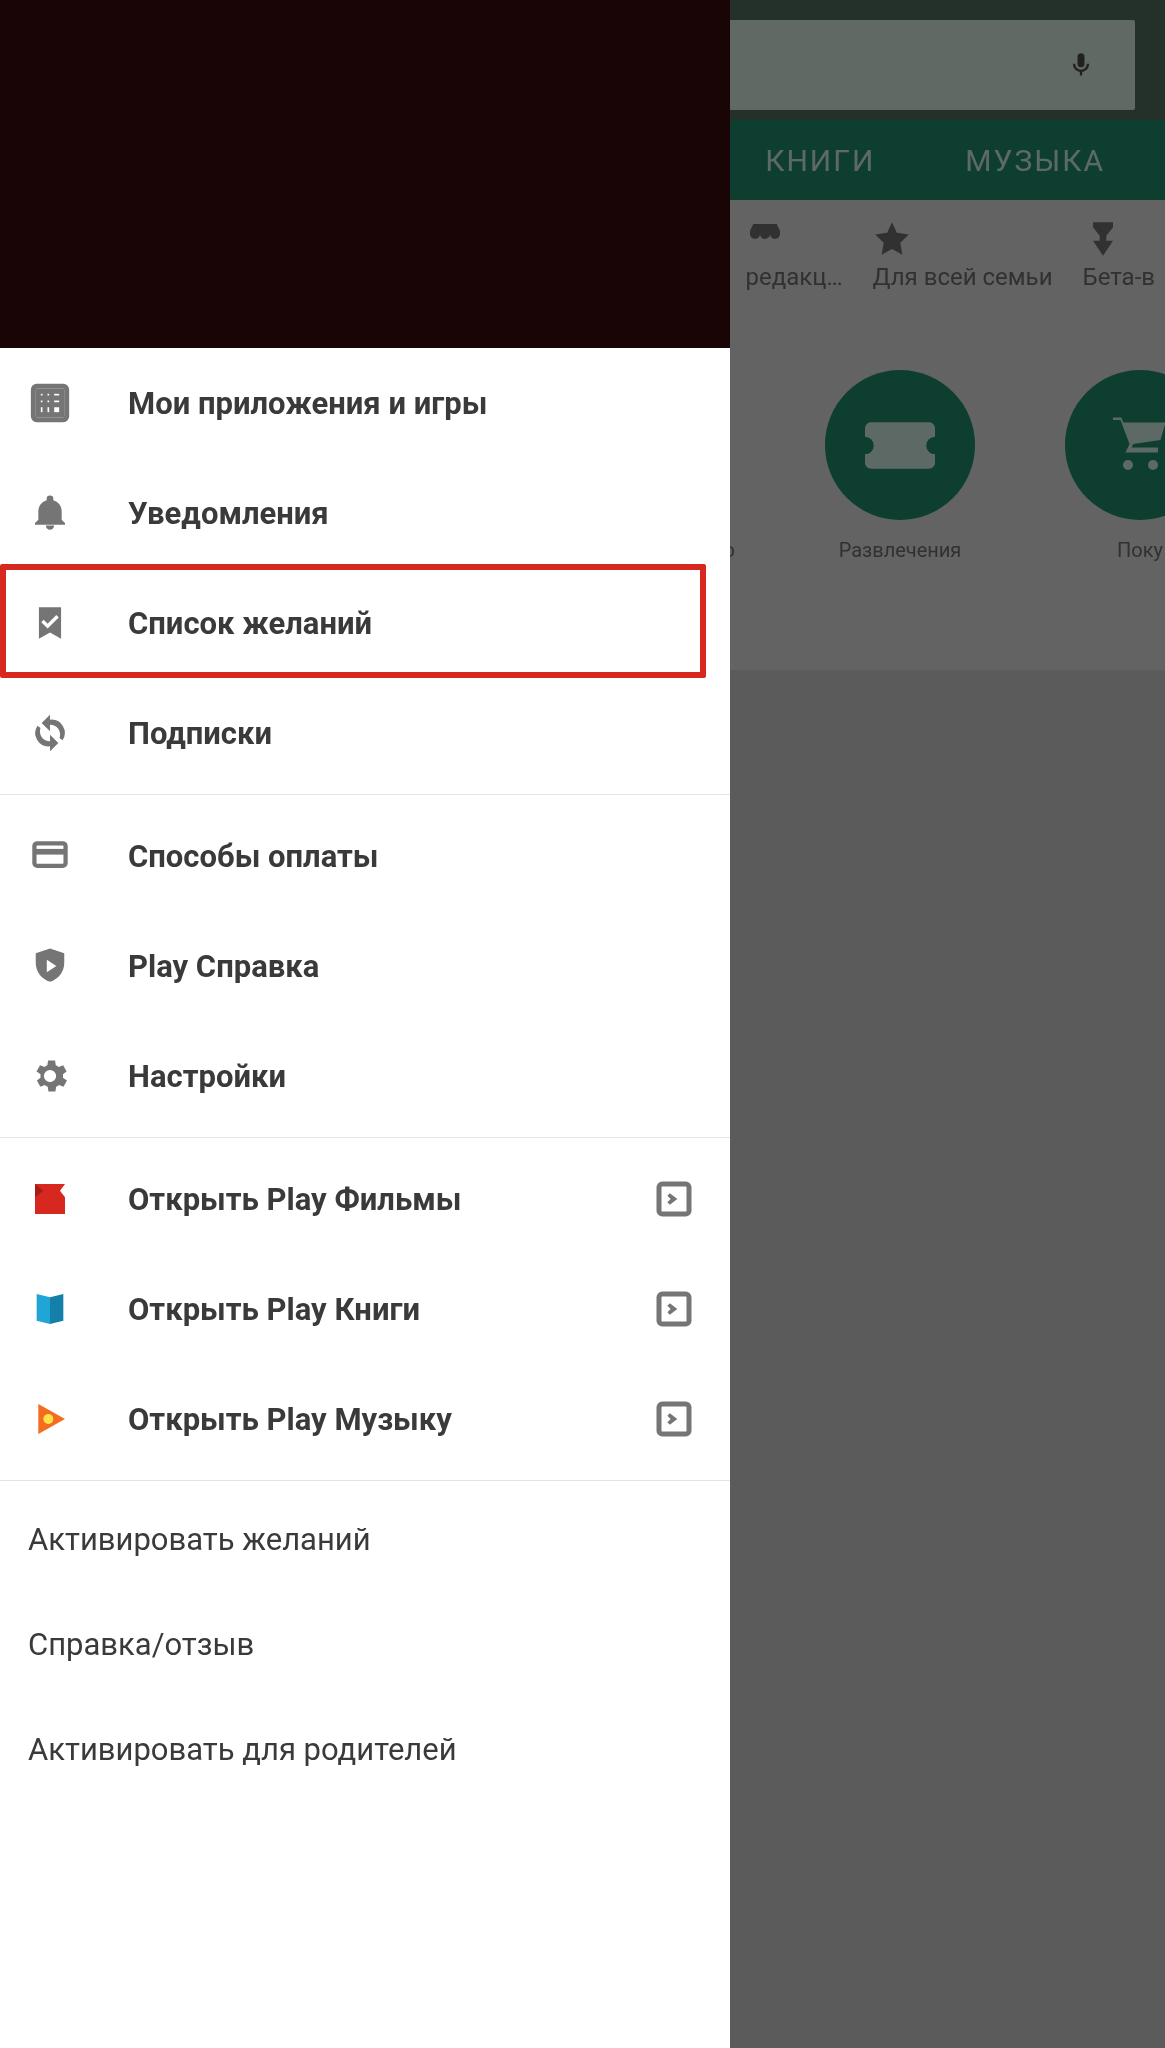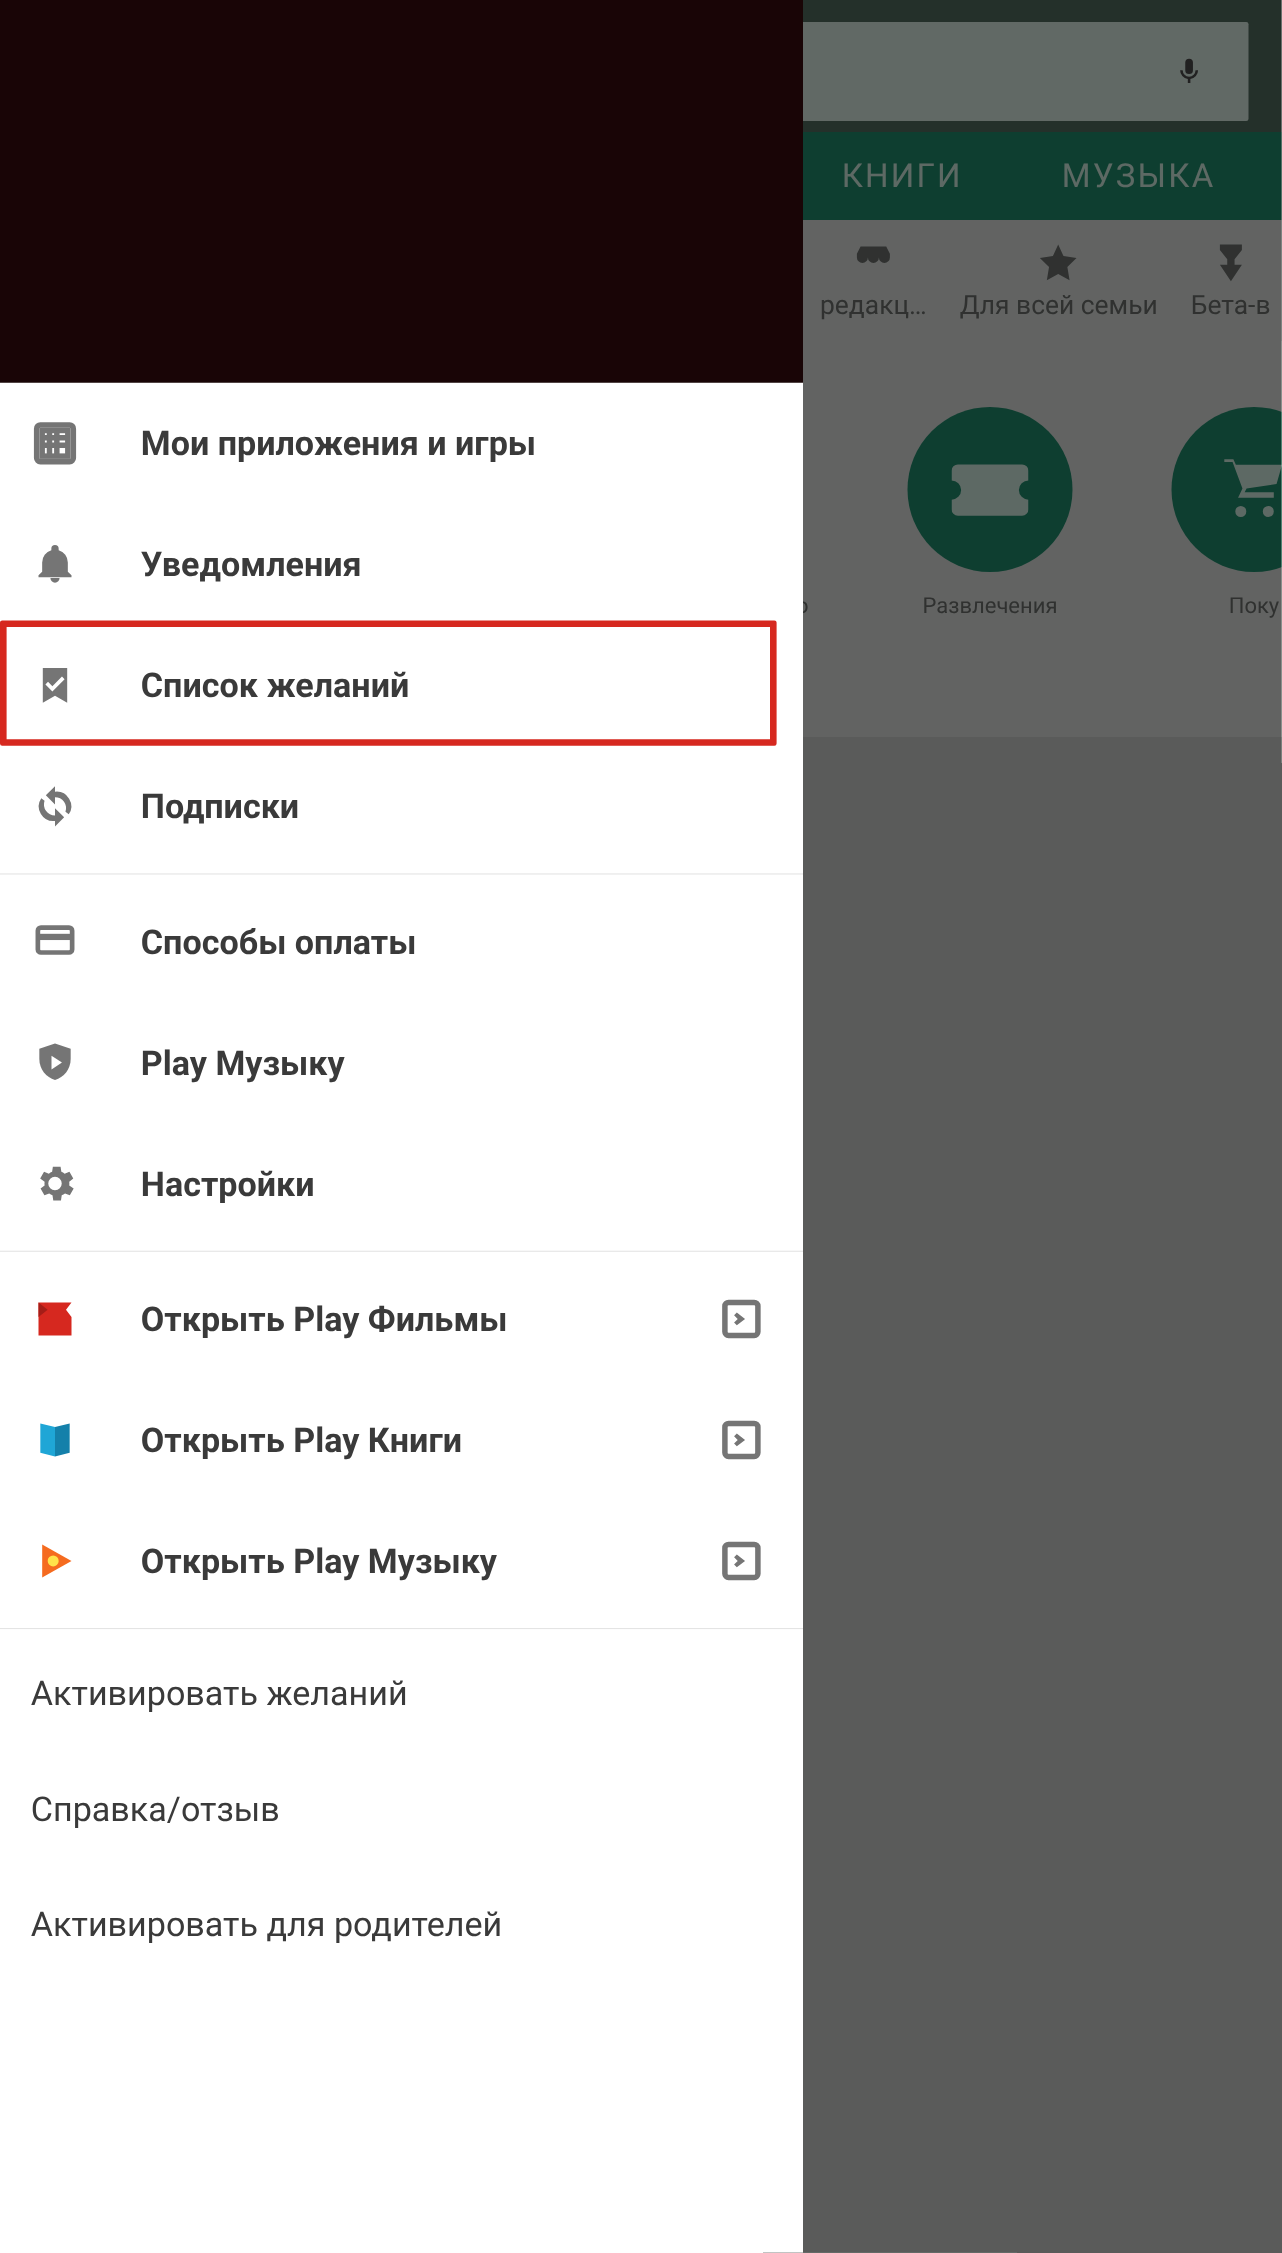--- a/index.html
+++ b/index.html
@@ -25,21 +25,21 @@
     gap: 90px; padding-right: 60px;
     color: #cfe8dd; font-size: 30px; letter-spacing: 2px;
   }
   .bg-chips {
     position: absolute; top: 200px; left: 0; right: 0; height: 110px;
     background: #d9dcda;
     display: flex; align-items: center; justify-content: flex-end;
     gap: 30px; padding-right: 10px;
     color: #6a6e6b; font-size: 24px;
   }
-  .bg-chip { display: flex; flex-direction: column; align-items: center; gap: 4px; }
+  .bg-chip { display: flex; flex-direction: column; gap: 4px; }
   .bg-chip svg, .bg-chip .chip-ico { width: 40px; height: 40px; }
   .bg-body {
     position: absolute; top: 310px; left: 0; right: 0; bottom: 0;
     background: #c8cac8;
   }
   .bg-body-top { height: 360px; background: #d9dcda; position: relative; }
   .bg-circles { position: absolute; top: 60px; left: 0; right: 0; display: flex; gap: 90px; justify-content: flex-end; padding-right: 20px; }
   .bg-circle-wrap { display: flex; flex-direction: column; align-items: center; gap: 18px; color: #6a6e6b; font-size: 20px; }
   .bg-circle { width: 150px; height: 150px; border-radius: 50%; background: #1f8a6a; display:flex; align-items:center; justify-content:center; }
 
@@ -214,21 +214,21 @@
     <span class="label">Способы оплаты</span>
   </div>
 
   <div class="menu-item">
     <span class="ico">
       <svg viewBox="0 0 24 24" width="38" height="42">
           <path class="gray" d="M12 1l9 3v6c0 6-4 10.5-9 12C7 20.5 3 16 3 10V4l9-3z"></path>
           <path fill="#fff" d="M10 8l6 4-6 4z"></path>
         </svg>
     </span>
-    <span class="label">Play Музыку</span>
+    <span class="label">Play Справка</span>
   </div>
 
   <div class="menu-item">
     <span class="ico">
       <svg viewBox="0 0 24 24" width="42" height="42">
           <path class="gray" d="M19.4 13a7.5 7.5 0 0 0 0-2l2.1-1.6-2-3.5-2.5 1a7.3 7.3 0 0 0-1.7-1l-.4-2.7h-4l-.4 2.7a7.3 7.3 0 0 0-1.7 1l-2.5-1-2 3.5L6.6 11a7.5 7.5 0 0 0 0 2l-2.1 1.6 2 3.5 2.5-1c.5.4 1.1.7 1.7 1l.4 2.7h4l.4-2.7c.6-.3 1.2-.6 1.7-1l2.5 1 2-3.5L19.4 13zM12 15.5A3.5 3.5 0 1 1 12 8.5a3.5 3.5 0 0 1 0 7z"></path>
         </svg>
     </span>
     <span class="label">Настройки</span>
   </div>

